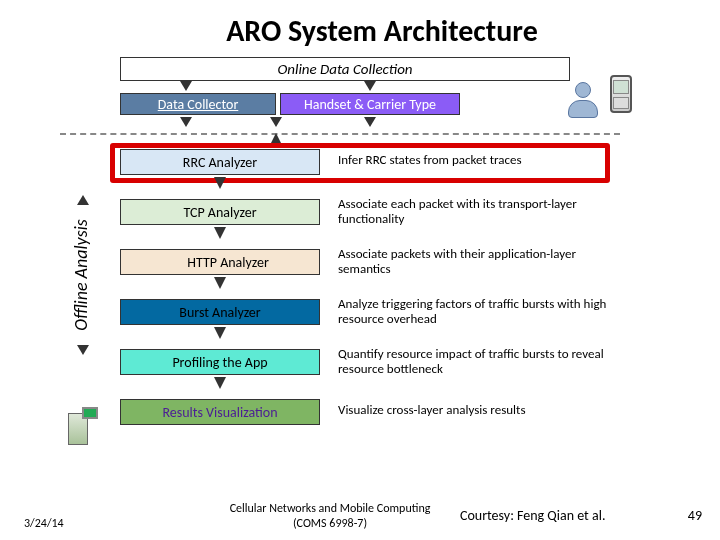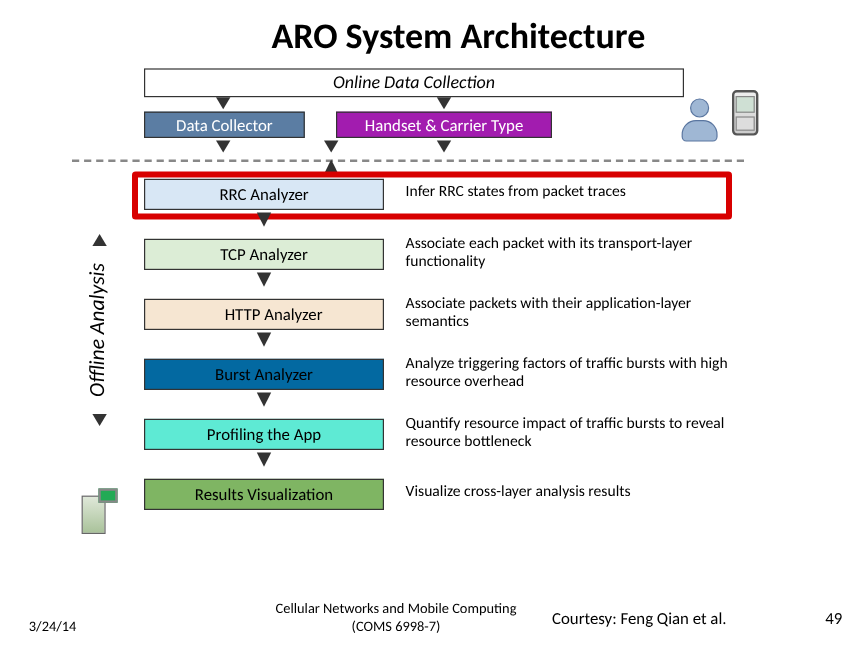--- a/index.html
+++ b/index.html
@@ -48,22 +48,22 @@
   .topbox {
     position: absolute;
     top: 36px;
     height: 22px;
     border: 1px solid #333;
     color: #fff;
     font-size: 14px;
     text-align: center;
     line-height: 22px;
   }
-  .data-collector { left: 40px; width: 134px; background: #5b7da3; }
-  .handset { left: 200px; width: 180px; background: #a21caf; }
+  .data-collector { left: 40px; width: 156px; background: #5b7da3; text-decoration: underline; }
+  .handset { left: 200px; width: 180px; background: #8b5cf6; }
   
   .offline-label {
     position: absolute;
     left: -10px; top: 110px;
     width: 200px;
     transform: rotate(-90deg);
     transform-origin: left top;
     font-style: italic;
     font-size: 18px;
     text-align: center;
@@ -201,21 +201,21 @@
       <div class="down-arrow" style="top: 170px;"></div>
       <div class="stage" style="top: 192px; background: rgb(246, 230, 210); padding-left: 16px;">HTTP Analyzer</div>
       <div class="desc" style="top: 190px;">Associate packets with their application-layer semantics</div>
       <div class="down-arrow" style="top: 220px;"></div>
       <div class="stage" style="top: 242px; background: #0369a1;">Burst Analyzer</div>
       <div class="desc" style="top: 240px;">Analyze triggering factors of traffic bursts with high resource overhead</div>
       <div class="down-arrow" style="top: 270px;"></div>
       <div class="stage" style="top: 292px; background: #5eead4;">Profiling the App</div>
       <div class="desc" style="top: 290px;">Quantify resource impact of traffic bursts to reveal resource bottleneck</div>
       <div class="down-arrow" style="top: 320px;"></div>
-      <div class="stage" style="top: 342px; background: rgb(127, 181, 99); color: #000000;">Results Visualization</div>
+      <div class="stage" style="top: 342px; background: rgb(127, 181, 99); color: #4c1d95;">Results Visualization</div>
       <div class="desc" style="top: 346px;">Visualize cross-layer analysis results</div>
     </div>
 
   <div class="server">
     <div class="tower"></div>
       <div class="mon"></div>
   </div>
 </div>
 
 <div class="footer">

